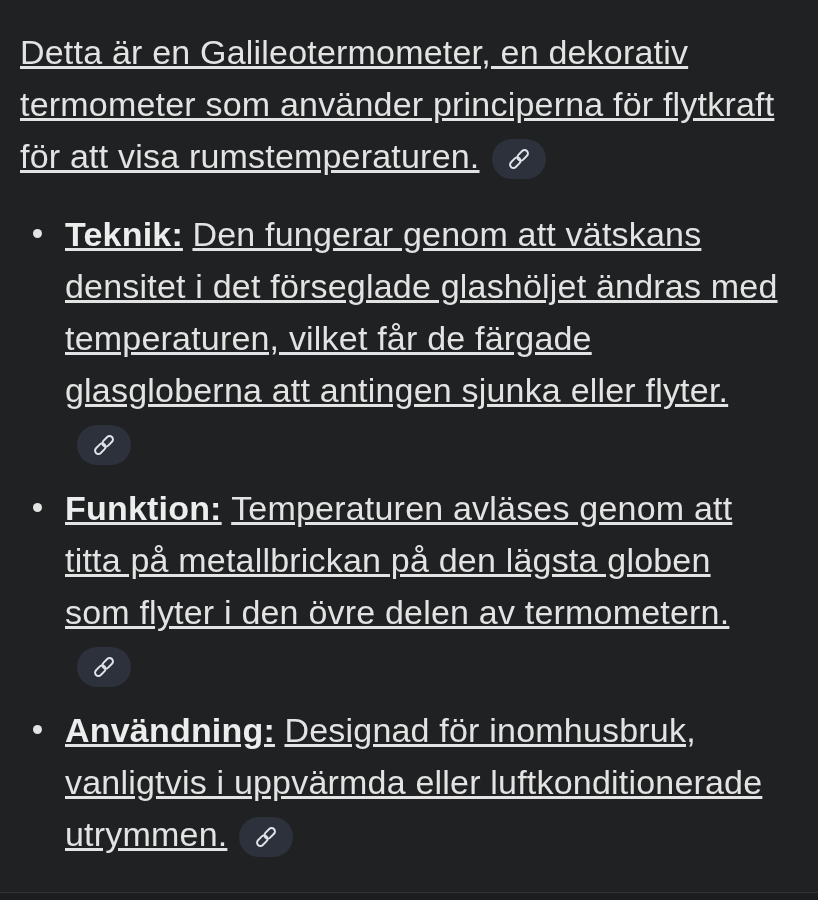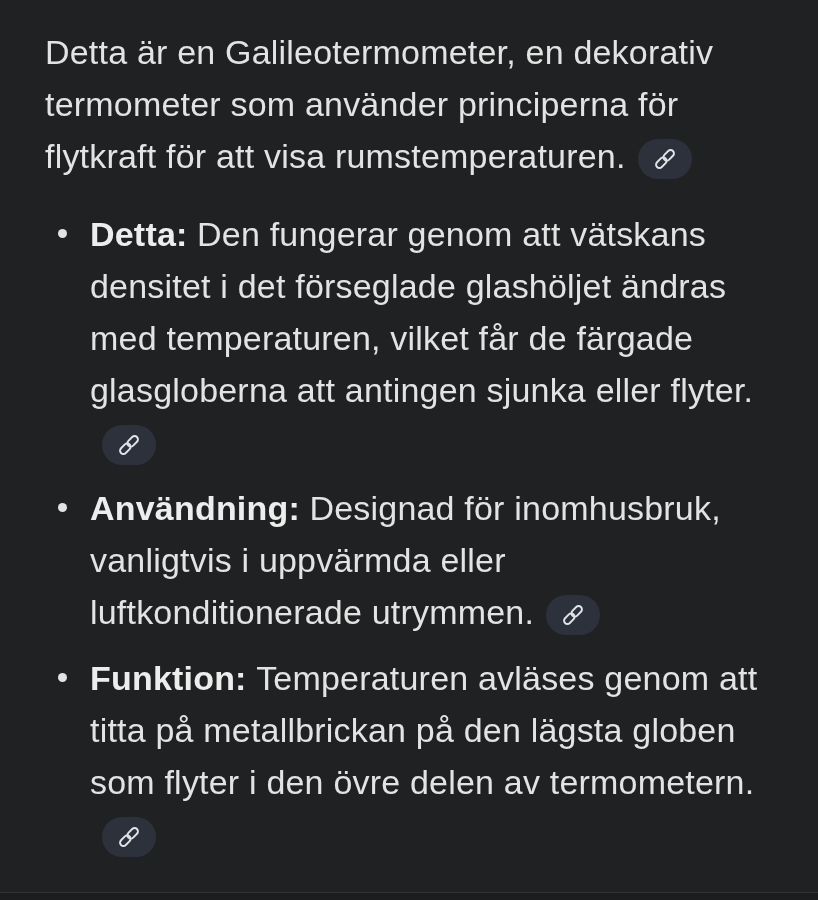--- a/index.html
+++ b/index.html
@@ -9,24 +9,25 @@
   body {
     width: 818px;
     height: 900px;
     background: #202122;
     color: #e3e3e3;
     font-family: "Liberation Sans", sans-serif;
     overflow: hidden;
     position: relative;
   }
   .response {
-    padding: 26px 35px 0 45px;
+    padding: 26px 35px 0 20px;
     font-size: 34px;
     line-height: 52px;
     letter-spacing: 0.2px;
+    text-decoration: underline;
   }
   .intro {
     margin: 0;
   }
   .chip {
     display: inline-flex;
     align-items: center;
     justify-content: center;
     width: 54px;
     height: 40px;
@@ -87,21 +88,32 @@
             <g transform="rotate(45 12 12)">
               <rect x="8.9" y="1.6" width="6.2" height="11.2" rx="3.1"></rect>
               <rect x="8.9" y="11.2" width="6.2" height="11.2" rx="3.1"></rect>
             </g>
           </svg>
         </span>
       </button></p>
 
   <ul class="points">
 
-    <li class="point"><span class="label">Detta:</span><span>Den fungerar genom att vätskans densitet i det förseglade glashöljet ändras med temperaturen, vilket får de färgade glasgloberna att antingen sjunka eller flyter.</span><button class="chip">
+    <li class="point"><span class="label">Teknik:</span><span>Den fungerar genom att vätskans densitet i det förseglade glashöljet ändras med temperaturen, vilket får de färgade glasgloberna att antingen sjunka eller flyter.</span><button class="chip">
+          <span>
+            <svg width="26" height="26" viewBox="0 0 24 24" fill="none" stroke="#e0e3e8" stroke-width="1.8">
+              <g transform="rotate(45 12 12)">
+                <rect x="8.9" y="1.6" width="6.2" height="11.2" rx="3.1"></rect>
+                <rect x="8.9" y="11.2" width="6.2" height="11.2" rx="3.1"></rect>
+              </g>
+            </svg>
+          </span>
+        </button></li>
+
+    <li class="point"><span class="label">Funktion:</span><span>Temperaturen avläses genom att titta på metallbrickan på den lägsta globen som flyter i den övre delen av termometern.</span><button class="chip">
           <span>
             <svg width="26" height="26" viewBox="0 0 24 24" fill="none" stroke="#e0e3e8" stroke-width="1.8">
               <g transform="rotate(45 12 12)">
                 <rect x="8.9" y="1.6" width="6.2" height="11.2" rx="3.1"></rect>
                 <rect x="8.9" y="11.2" width="6.2" height="11.2" rx="3.1"></rect>
               </g>
             </svg>
           </span>
         </button></li>
 
@@ -109,28 +121,17 @@
           <span>
             <svg width="26" height="26" viewBox="0 0 24 24" fill="none" stroke="#e0e3e8" stroke-width="1.8">
               <g transform="rotate(45 12 12)">
                 <rect x="8.9" y="1.6" width="6.2" height="11.2" rx="3.1"></rect>
                 <rect x="8.9" y="11.2" width="6.2" height="11.2" rx="3.1"></rect>
               </g>
             </svg>
           </span>
         </button></li>
 
-    <li class="point"><span class="label">Funktion:</span><span>Temperaturen avläses genom att titta på metallbrickan på den lägsta globen som flyter i den övre delen av termometern.</span><button class="chip">
-          <span>
-            <svg width="26" height="26" viewBox="0 0 24 24" fill="none" stroke="#e0e3e8" stroke-width="1.8">
-              <g transform="rotate(45 12 12)">
-                <rect x="8.9" y="1.6" width="6.2" height="11.2" rx="3.1"></rect>
-                <rect x="8.9" y="11.2" width="6.2" height="11.2" rx="3.1"></rect>
-              </g>
-            </svg>
-          </span>
-        </button></li>
-
   </ul>
 
 </div>
 
 <div class="bottom-edge"></div>
 
 </body></html>

